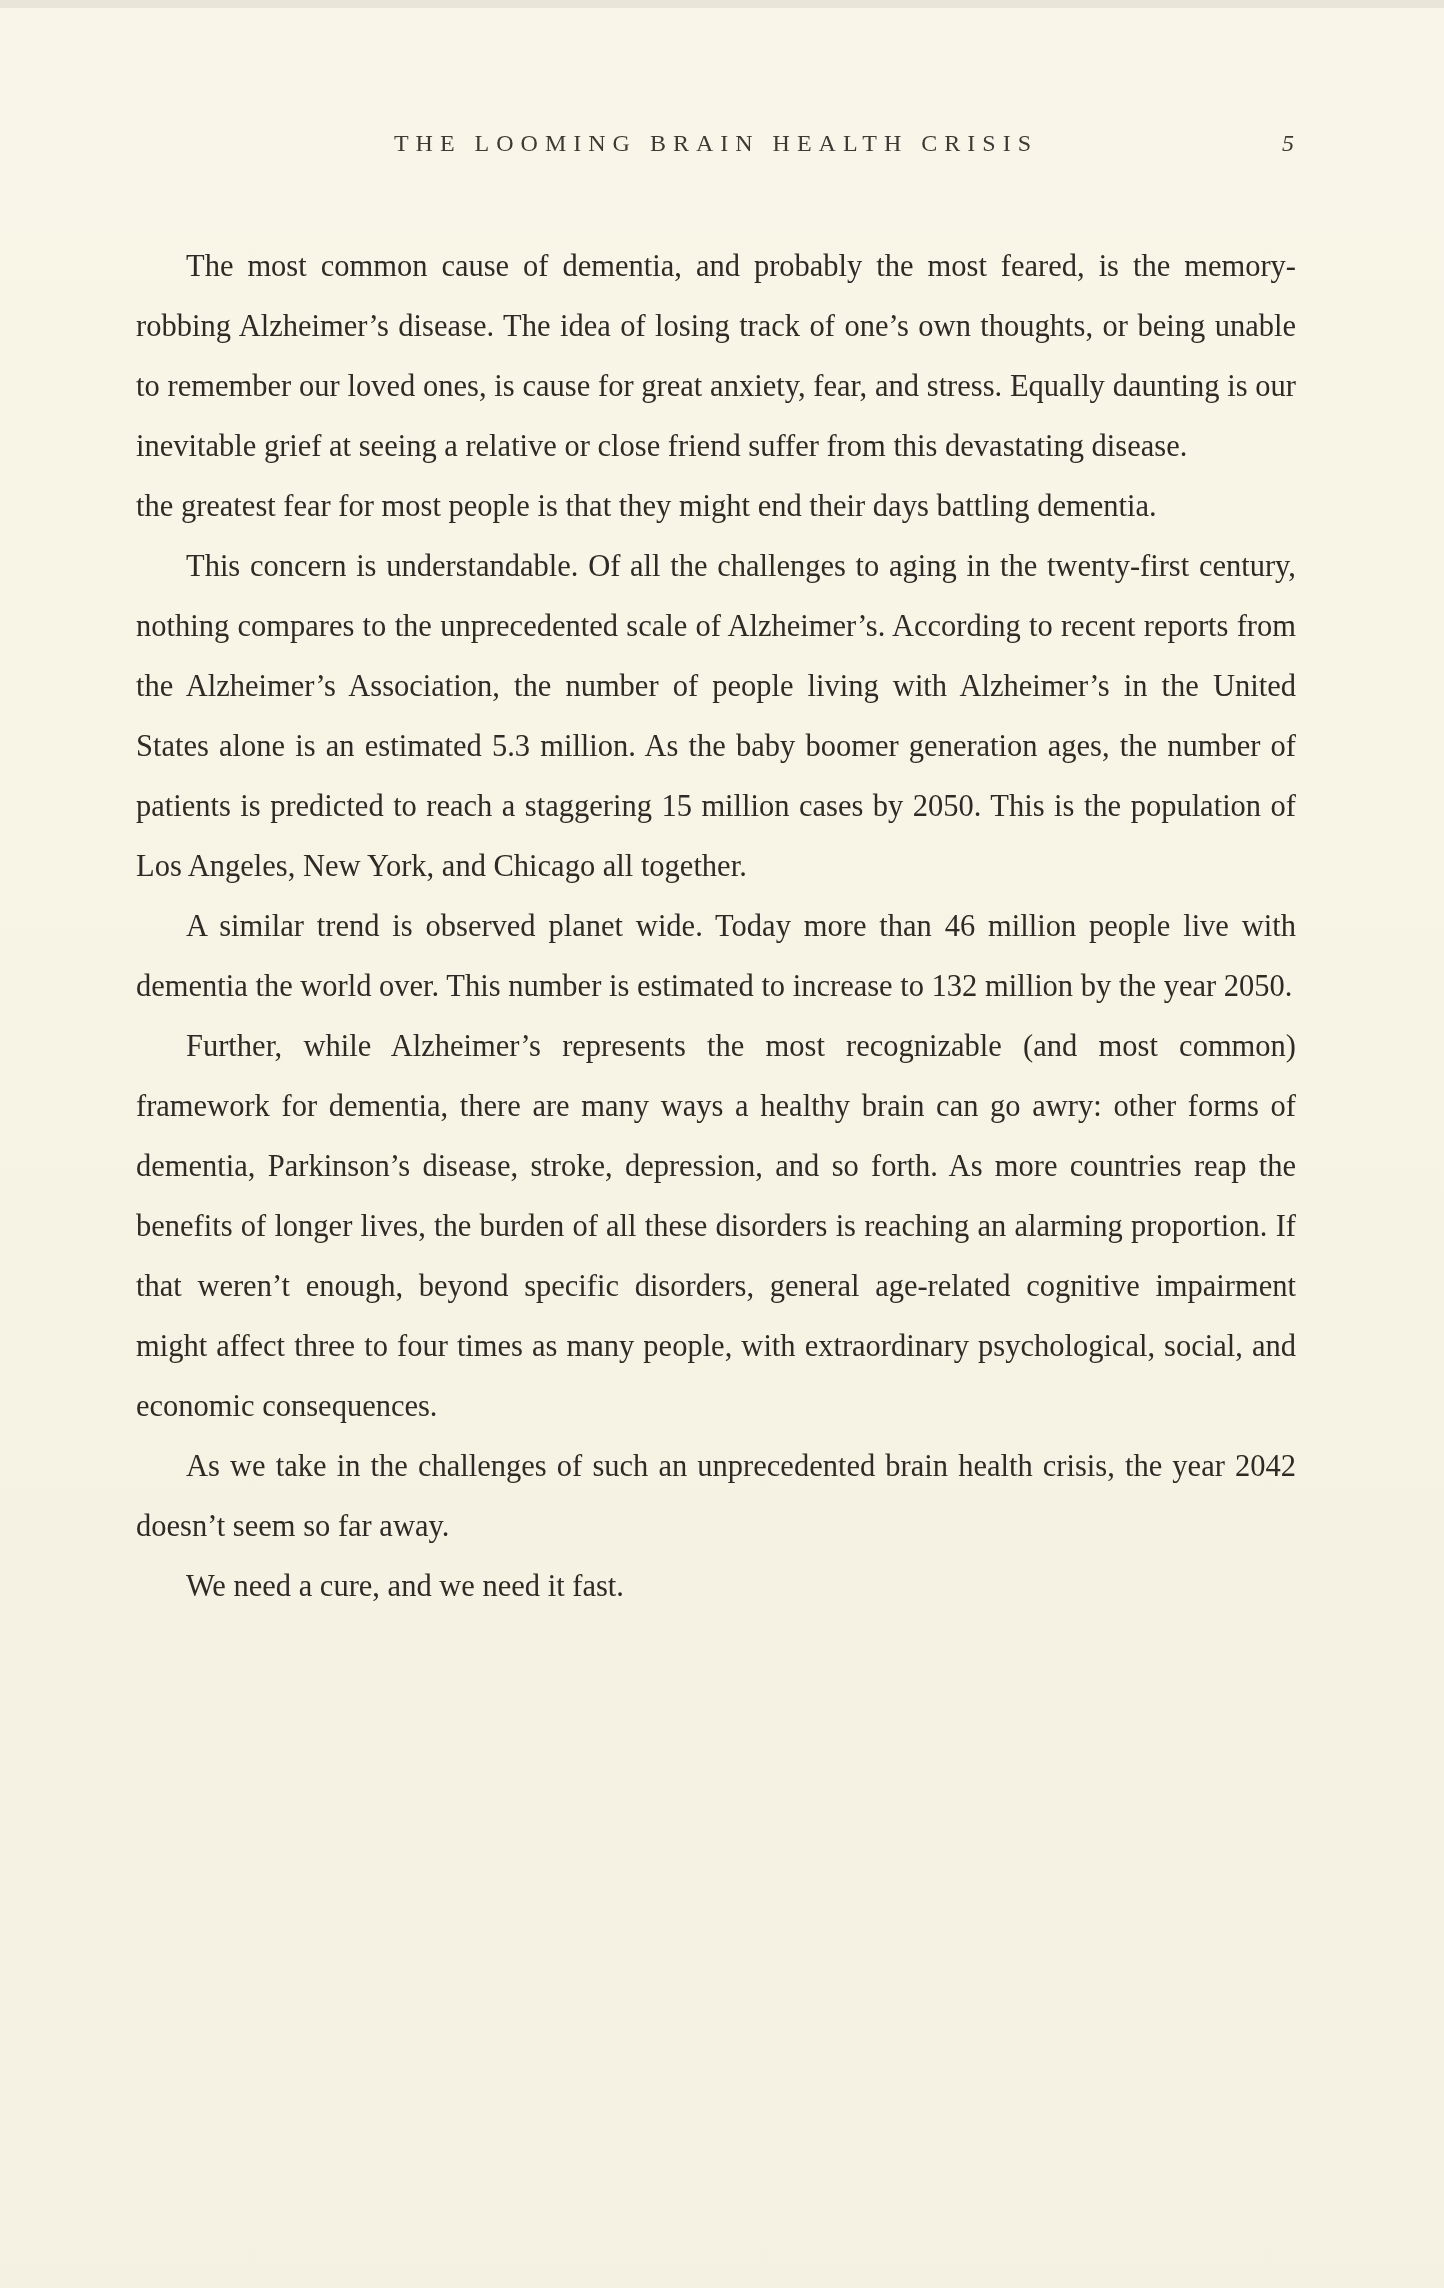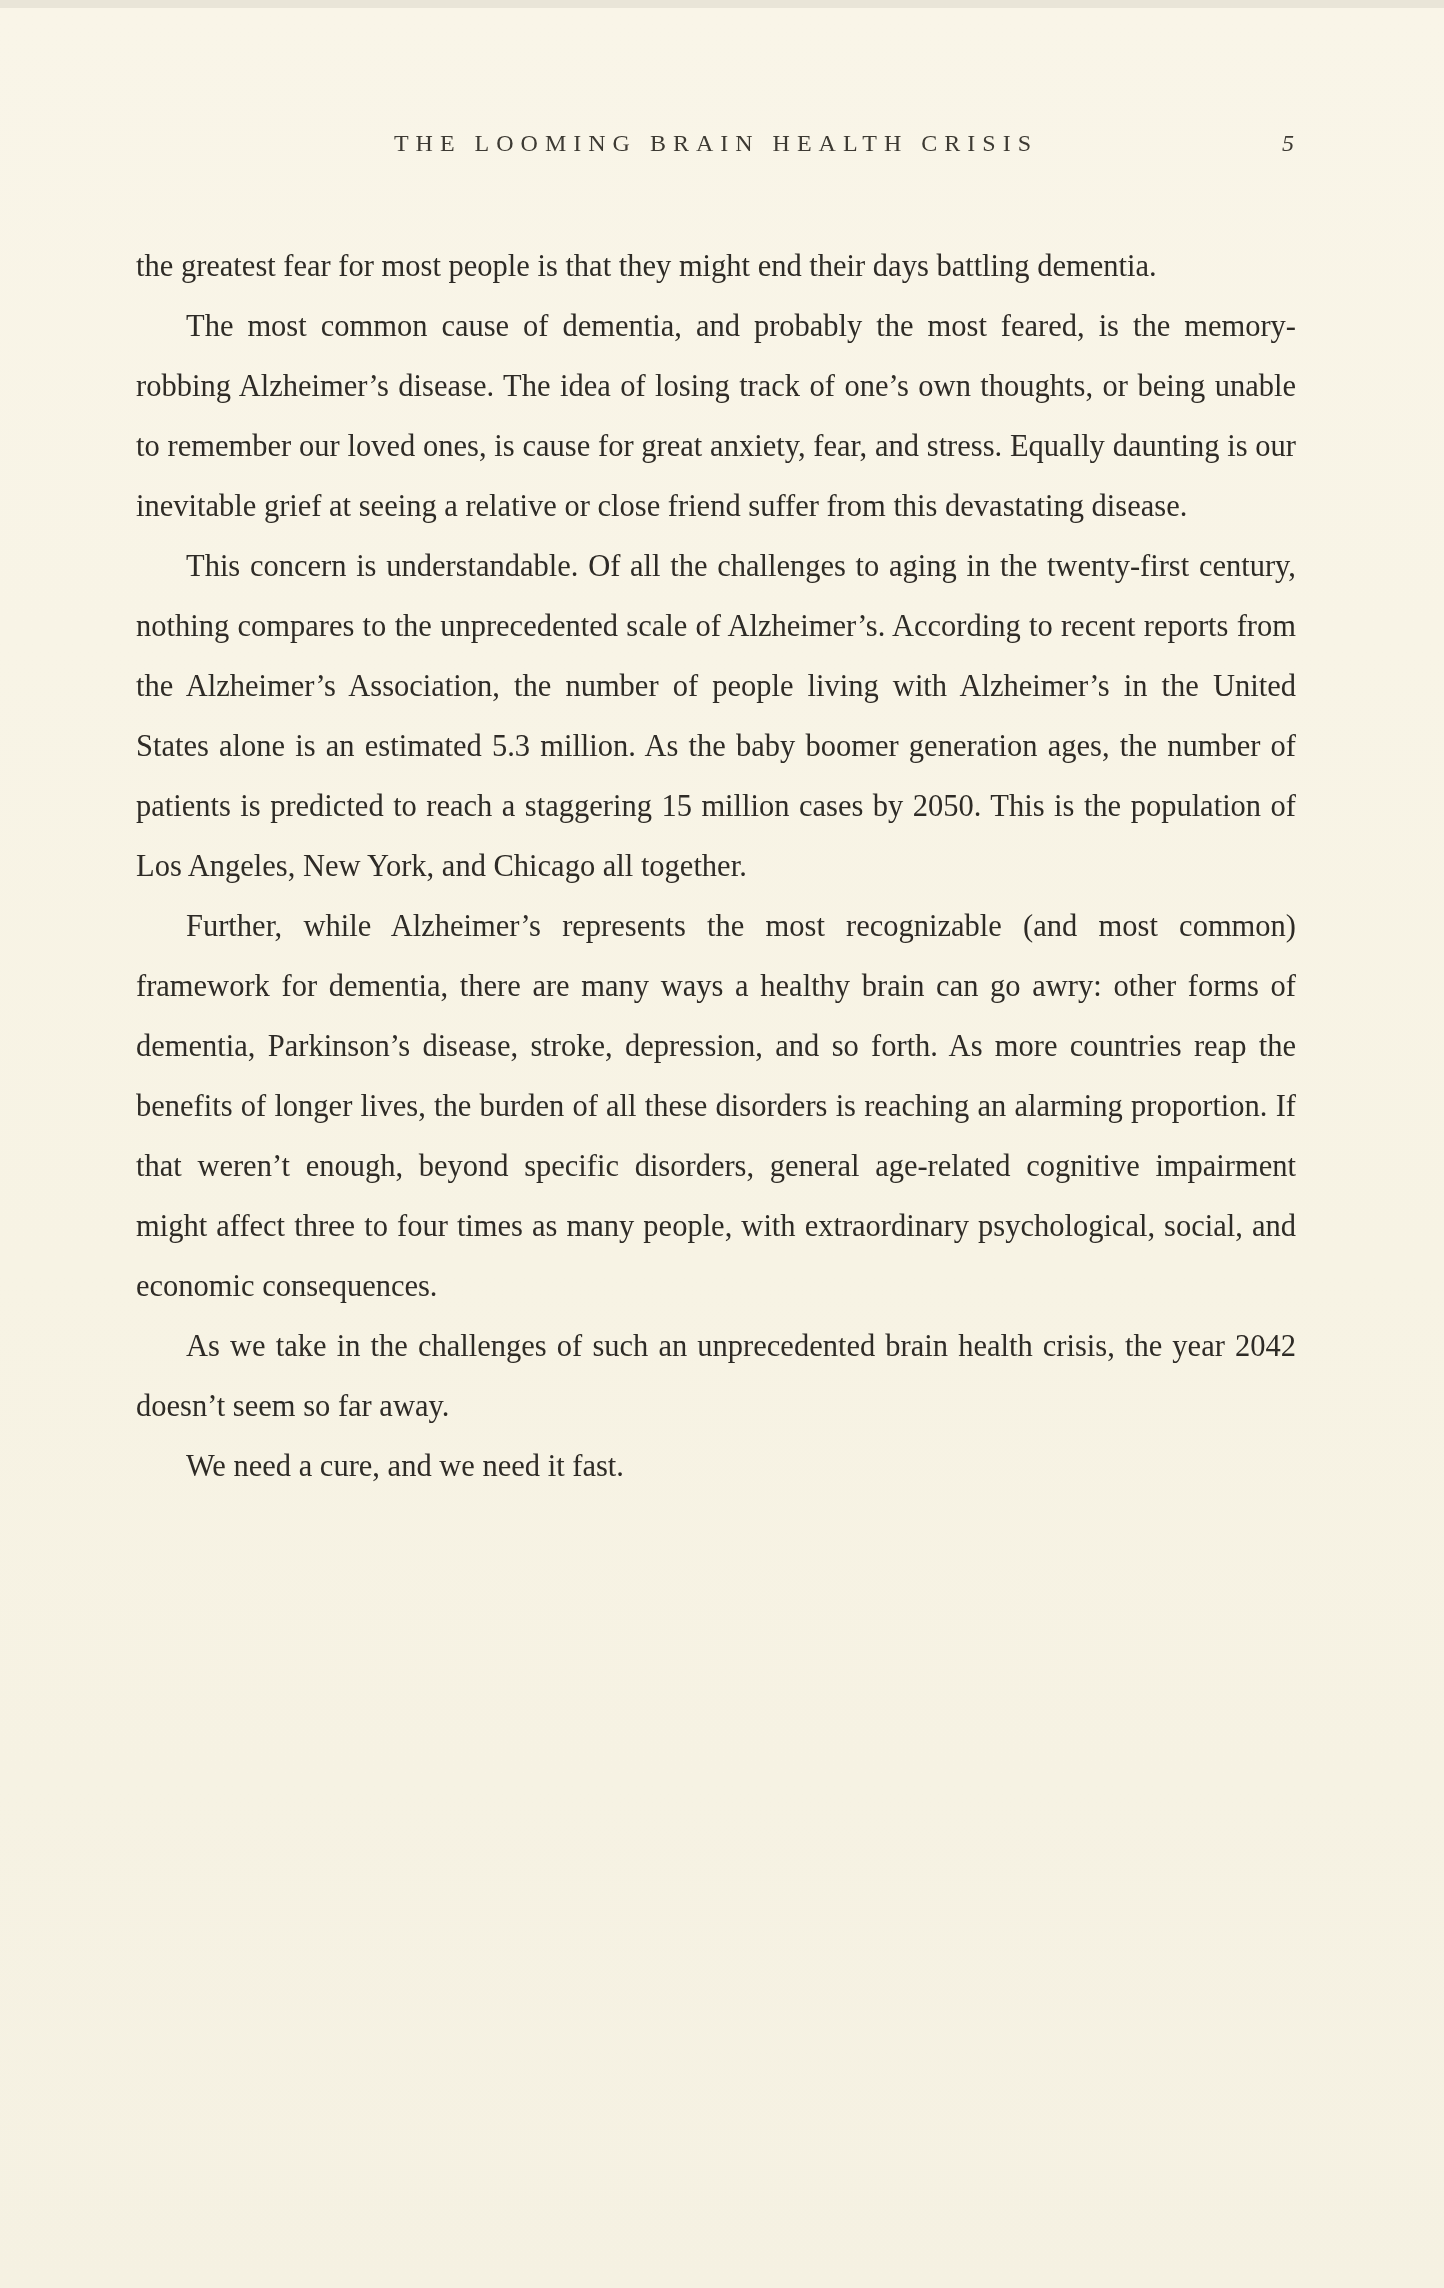--- a/index.html
+++ b/index.html
@@ -63,20 +63,21 @@
 </head>
 <body>
 
 <div class="page">
   <header class="running-header">
     <span class="head-title">THE LOOMING BRAIN HEALTH CRISIS</span>
     <span class="page-num">5</span>
   </header>
 
   <main class="text-block">
+      <p class="para indent">The most common cause of dementia, and probably the most feared, is the memory-robbing Alzheimer’s disease. The idea of losing track of one’s own thoughts, or being unable to remember our loved ones, is cause for great anxiety, fear, and stress. Equally daunting is our inevitable grief at seeing a relative or close friend suffer from this devastating disease.</p>
       <p class="para">the greatest fear for most people is that they might end their days battling dementia.</p>
-      <p class="para indent">The most common cause of dementia, and probably the most feared, is the memory-robbing Alzheimer’s disease. The idea of losing track of one’s own thoughts, or being unable to remember our loved ones, is cause for great anxiety, fear, and stress. Equally daunting is our inevitable grief at seeing a relative or close friend suffer from this devastating disease.</p>
       <p class="para indent">This concern is understandable. Of all the challenges to aging in the twenty-first century, nothing compares to the unprecedented scale of Alzheimer’s. According to recent reports from the Alzheimer’s Association, the number of people living with Alzheimer’s in the United States alone is an estimated 5.3 million. As the baby boomer generation ages, the number of patients is predicted to reach a staggering 15 million cases by 2050. This is the population of Los Angeles, New York, and Chicago all together.</p>
+      <p class="para indent">A similar trend is observed planet wide. Today more than 46 million people live with dementia the world over. This number is estimated to increase to 132 million by the year 2050.</p>
       <p class="para indent">Further, while Alzheimer’s represents the most recognizable (and most common) framework for dementia, there are many ways a healthy brain can go awry: other forms of dementia, Parkinson’s disease, stroke, depression, and so forth. As more countries reap the benefits of longer lives, the burden of all these disorders is reaching an alarming proportion. If that weren’t enough, beyond specific disorders, general age-related cognitive impairment might affect three to four times as many people, with extraordinary psychological, social, and economic consequences.</p>
       <p class="para indent">As we take in the challenges of such an unprecedented brain health crisis, the year 2042 doesn’t seem so far away.</p>
       <p class="para indent">We need a cure, and we need it fast.</p>
     </main>
 </div>
 
 </body></html>

